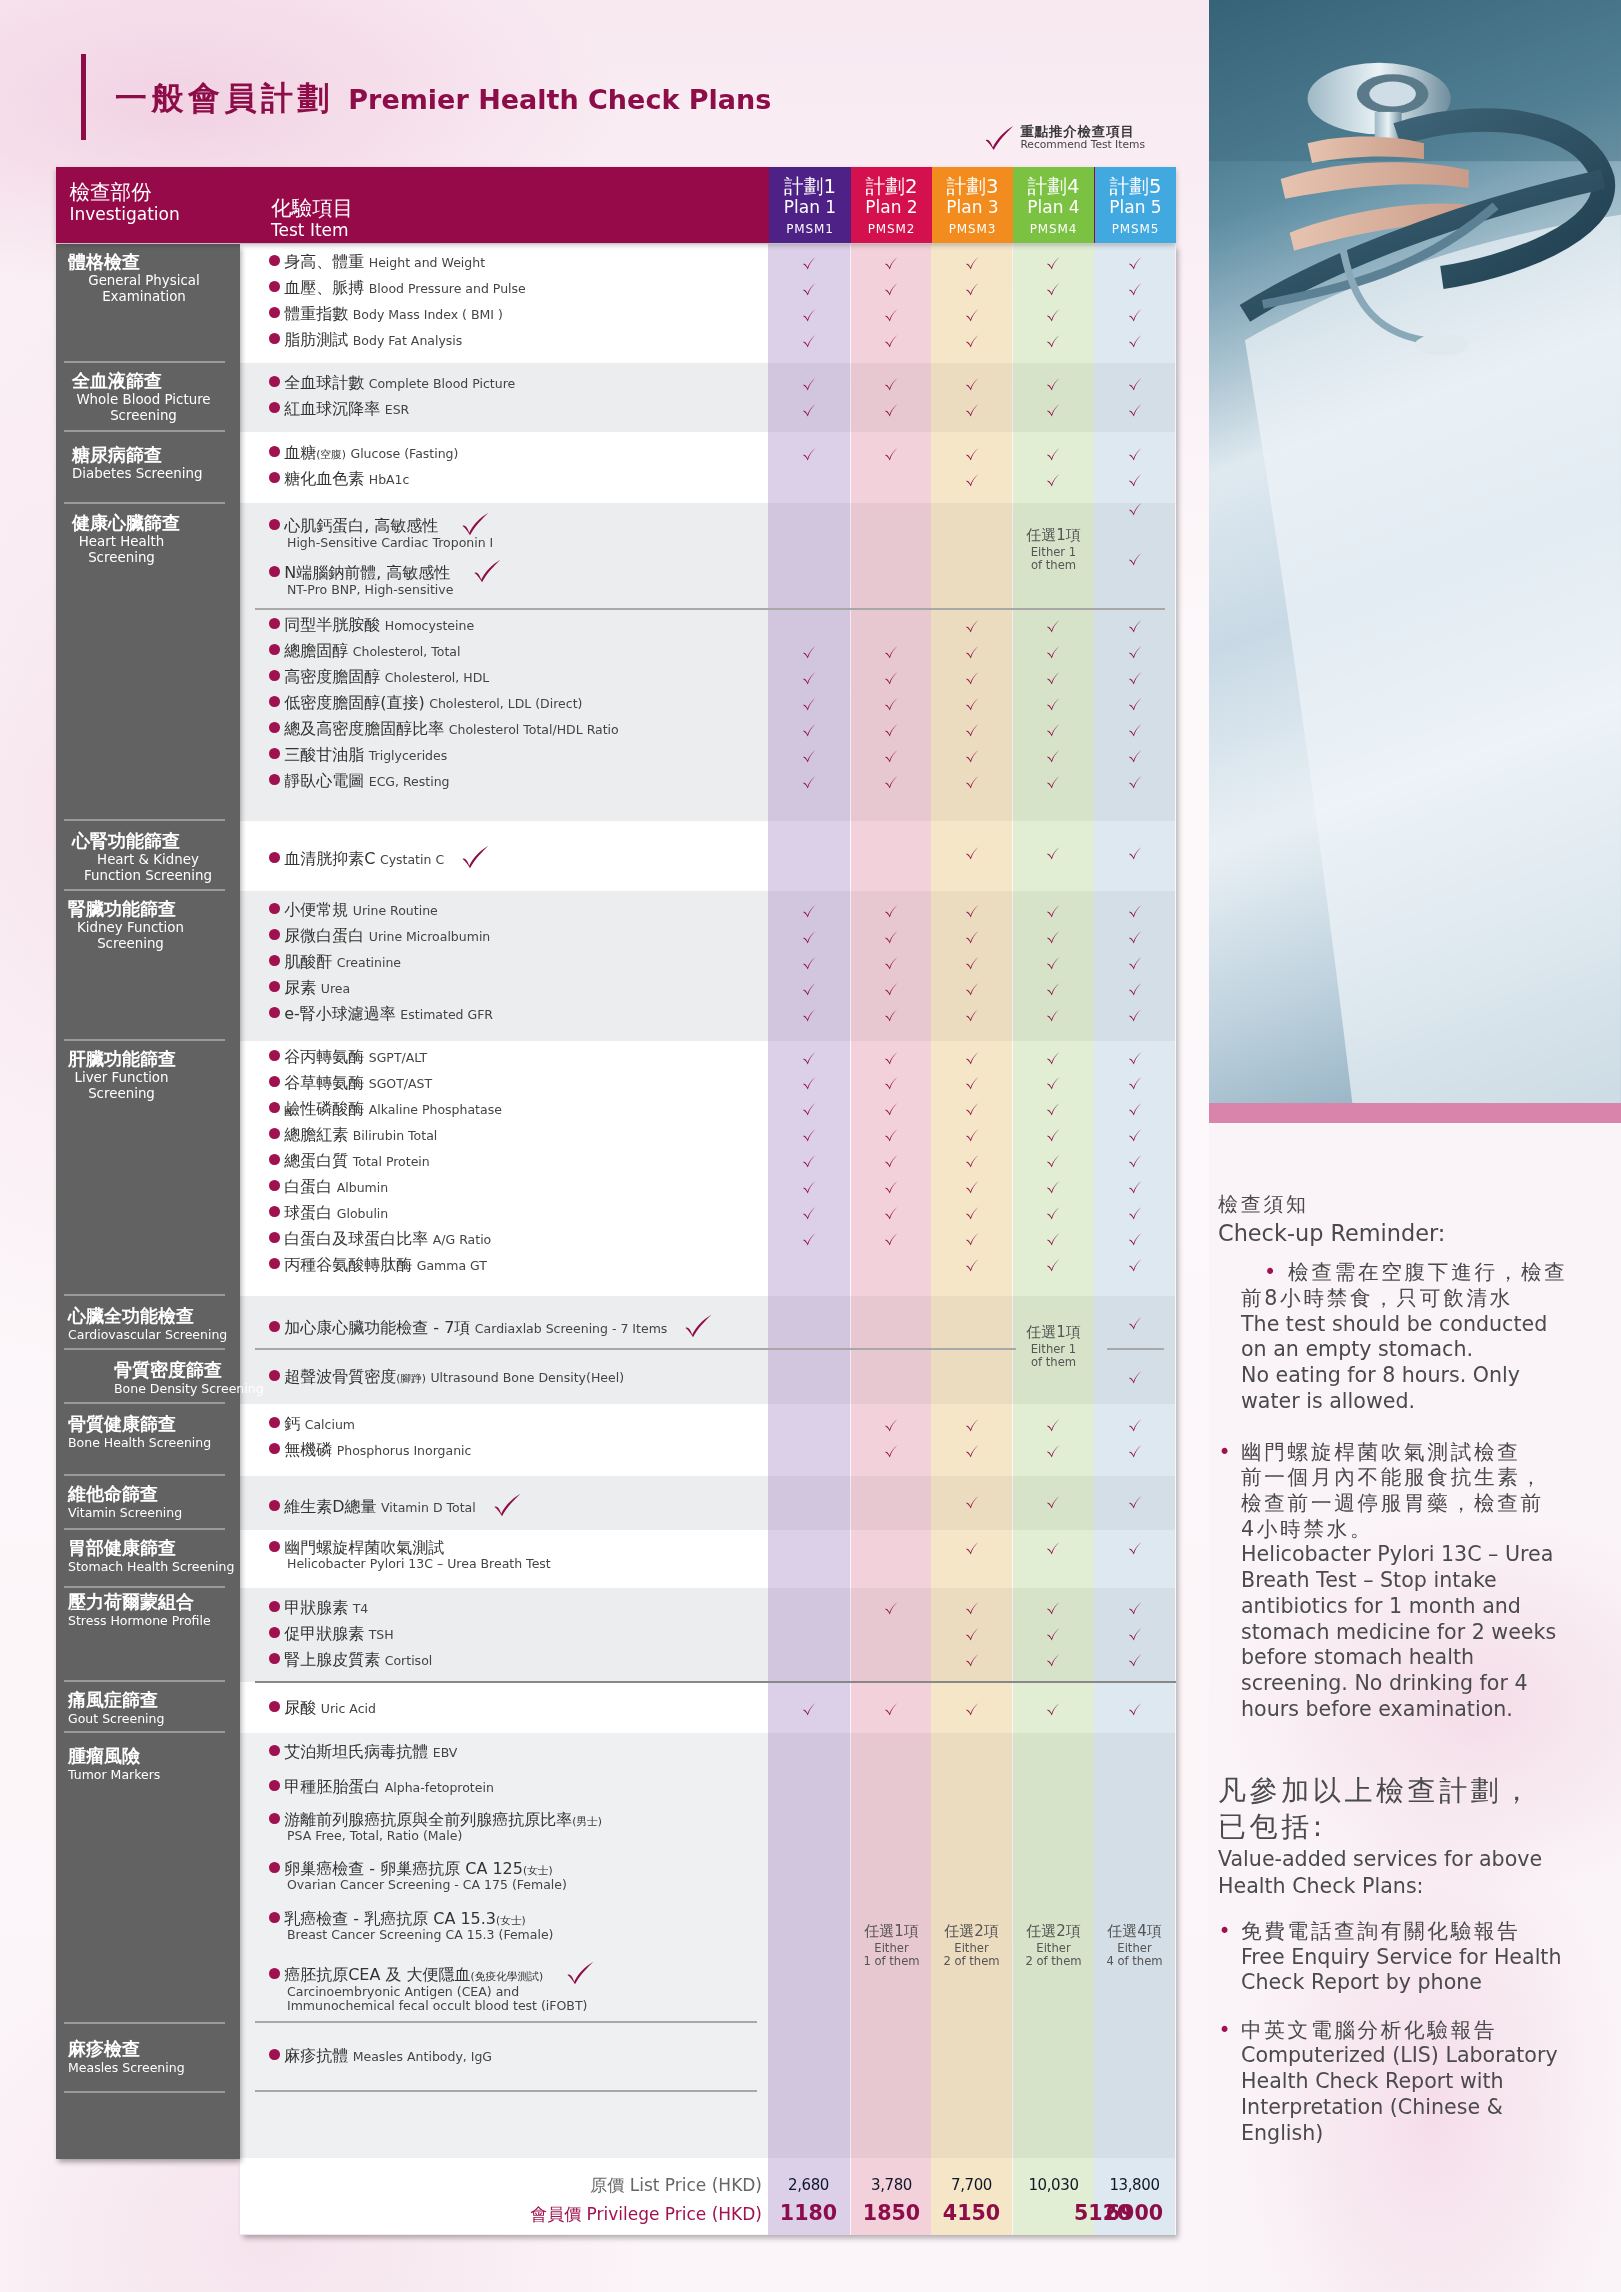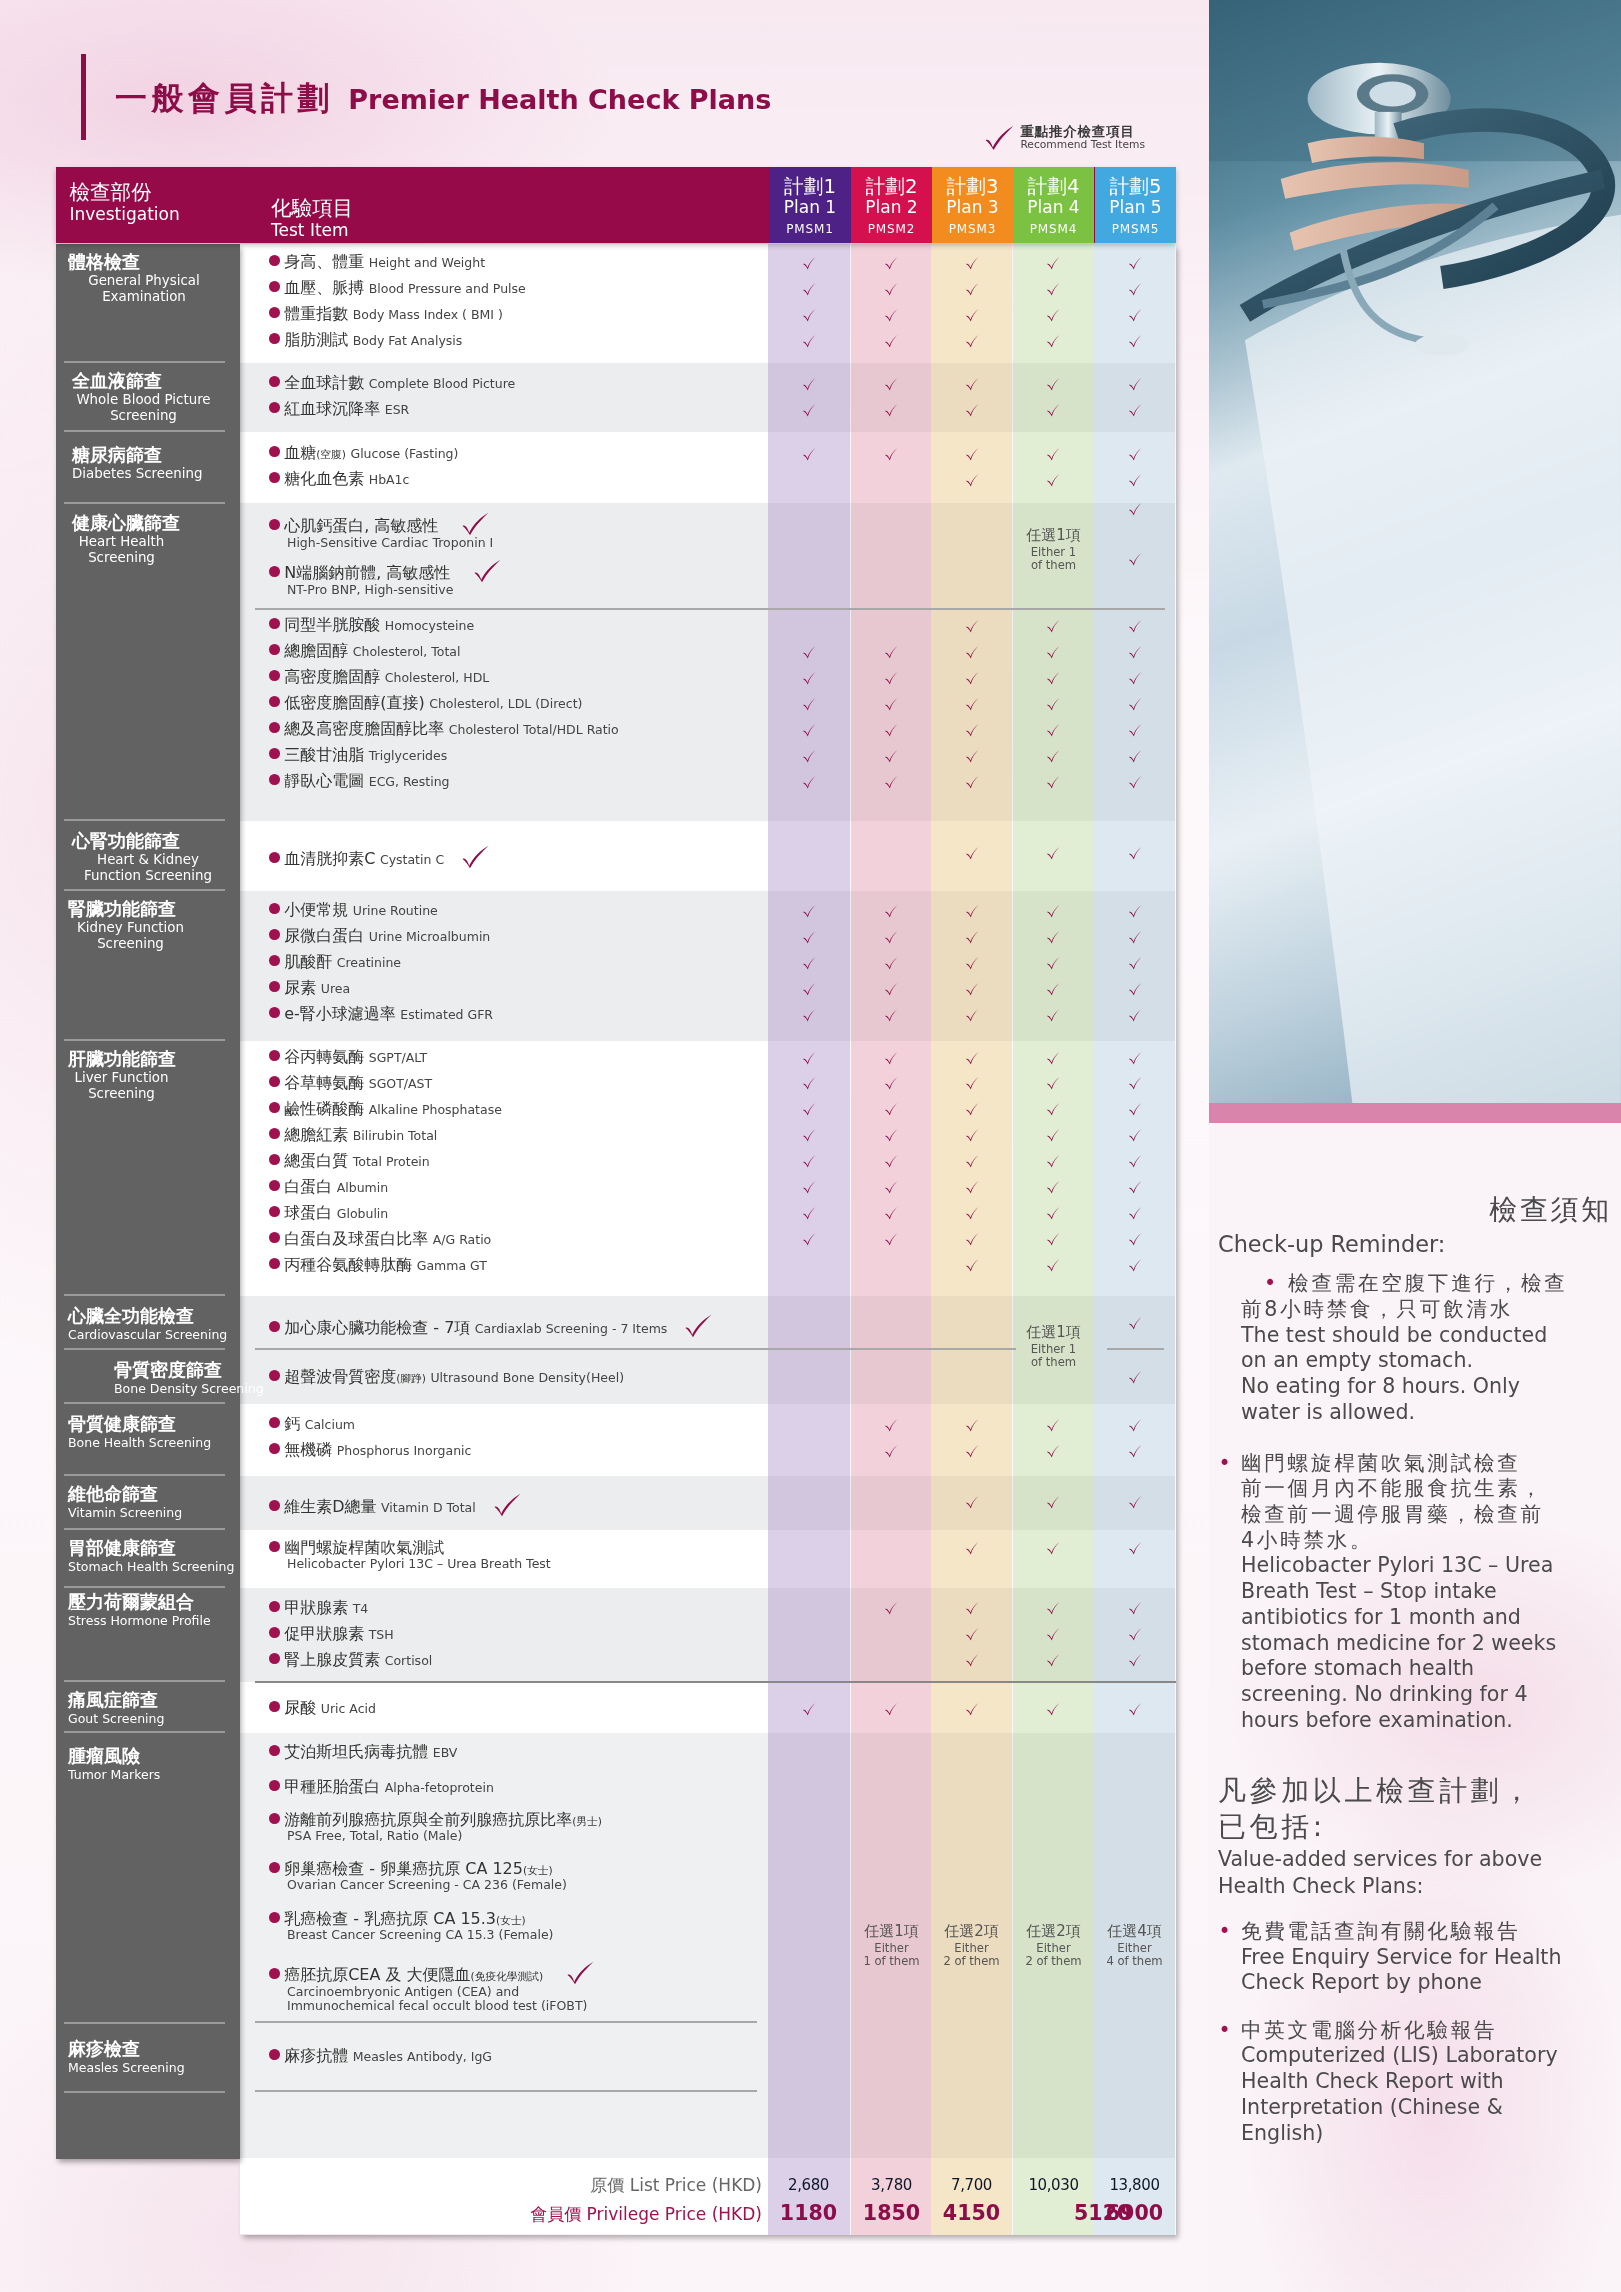--- a/index.html
+++ b/index.html
@@ -74,21 +74,21 @@
   .priv-label{top:45px;font-size:17px;color:#a0114f;}
   .pv{position:absolute;width:81px;text-align:center;}
   .pv.list{top:18px;font-size:15px;color:#0f172a;letter-spacing:-0.4px;}
   .pv.priv{top:43px;font-size:20.6px;font-weight:bold;color:#8d0d49;}
 
   
   .photo{position:absolute;left:1209px;top:0;width:412px;height:1103px;overflow:hidden;
     background:linear-gradient(160deg,#2f5d72 0%,#5f8ea3 18%,#dfe9f0 38%,#c8d9e5 52%,#e9f0f5 68%,#bfd2de 82%,#7fa2b6 100%);}
   .photo-bar{position:absolute;left:1209px;top:1103px;width:412px;height:19.7px;background:#d884ab;}
   .reminder{position:absolute;left:1218px;top:1191px;width:394px;color:#4a4a4a;}
-  .reminder .h-zh{font-size:28px;letter-spacing:2.7px;text-align:right;}
+  .reminder .h-zh{font-size:20px;letter-spacing:2.7px;}
   .reminder .h-en{font-size:22.4px;margin-top:1.8px;}
   .r-item{position:relative;font-size:20.6px;line-height:1.25;}
   .r-item .b{position:absolute;left:-22.4px;top:0;color:#a0114f;}
   .r-item .zh{letter-spacing:2.7px;}
   .added{position:absolute;left:1218px;top:1773px;width:394px;color:#4a4a4a;}
   .added .h-zh{font-size:28px;letter-spacing:3.6px;line-height:1.3;}
   .added .h-en{font-size:20.6px;line-height:1.3;}
 </style>
 </head>
 <body>
@@ -312,21 +312,21 @@
           <path d="M3 18 C6 16 9 20 11 26 C16 16 24 8 34 2 C26 10 18 18 12 29 C9 24 6 20 3 18Z" fill="#8d0d49"></path>
         </svg></span></div>
     <div class="item" style="top: 1539px;"><span class="dot"></span><span class="zh">幽門螺旋桿菌吹氣測試</span><span class="sub">Helicobacter Pylori 13C – Urea Breath Test</span></div>
     <div class="item" style="top: 1599px;"><span class="dot"></span><span class="zh">甲狀腺素</span> <span class="en">T4</span></div>
     <div class="item" style="top: 1625px;"><span class="dot"></span><span class="zh">促甲狀腺素</span> <span class="en">TSH</span></div>
     <div class="item" style="top: 1651px;"><span class="dot"></span><span class="zh">腎上腺皮質素</span> <span class="en">Cortisol</span></div>
     <div class="item" style="top: 1699px;"><span class="dot"></span><span class="zh">尿酸</span> <span class="en">Uric Acid</span></div>
     <div class="item" style="top: 1743px;"><span class="dot"></span><span class="zh">艾泊斯坦氏病毒抗體</span> <span class="en">EBV</span></div>
     <div class="item" style="top: 1778px;"><span class="dot"></span><span class="zh">甲種胚胎蛋白</span> <span class="en">Alpha-fetoprotein</span></div>
     <div class="item" style="top: 1811px;"><span class="dot"></span><span class="zh">游離前列腺癌抗原與全前列腺癌抗原比率</span><span class="zh small">(男士)</span><span class="sub">PSA Free, Total, Ratio (Male)</span></div>
-    <div class="item" style="top: 1860px;"><span class="dot"></span><span class="zh">卵巢癌檢查 - 卵巢癌抗原 CA 125</span><span class="zh small">(女士)</span><span class="sub">Ovarian Cancer Screening - CA 236 (Female)</span></div>
+    <div class="item" style="top: 1860px;"><span class="dot"></span><span class="zh">卵巢癌檢查 - 卵巢癌抗原 CA 125</span><span class="zh small">(女士)</span><span class="sub">Ovarian Cancer Screening - CA 175 (Female)</span></div>
     <div class="item" style="top: 1910px;"><span class="dot"></span><span class="zh">乳癌檢查 - 乳癌抗原 CA 15.3</span><span class="zh small">(女士)</span><span class="sub">Breast Cancer Screening CA 15.3 (Female)</span></div>
     <div class="item" style="top: 1960px;"><span class="dot"></span><span class="zh">癌胚抗原CEA 及 大便隱血</span><span class="zh small">(免疫化學測試)</span><span class="rec" style="margin-left:21.5px;"><svg viewBox="0 0 36 30" width="30" height="25">
           <path d="M3 18 C6 16 9 20 11 26 C16 16 24 8 34 2 C26 10 18 18 12 29 C9 24 6 20 3 18Z" fill="#8d0d49"></path>
         </svg></span><span class="sub">Carcinoembryonic Antigen (CEA) and</span><span class="sub">Immunochemical fecal occult blood test (iFOBT)</span></div>
     <div class="item" style="top: 2047px;"><span class="dot"></span><span class="zh">麻疹抗體</span> <span class="en">Measles Antibody, IgG</span></div>
   </div>
 <div id="ticks-layer">
     <div class="tick" style="left: 802px; top: 256px;"><svg viewBox="0 0 16 16" width="14.3" height="14.3">
         <path d="M1 9 C3 8 5 10 6 13 C8 8 11 4 15 1 C11 5 8 9 6.5 15 C5 12 3 10 1 9Z" fill="#8d0d49"></path>
       </svg></div>

